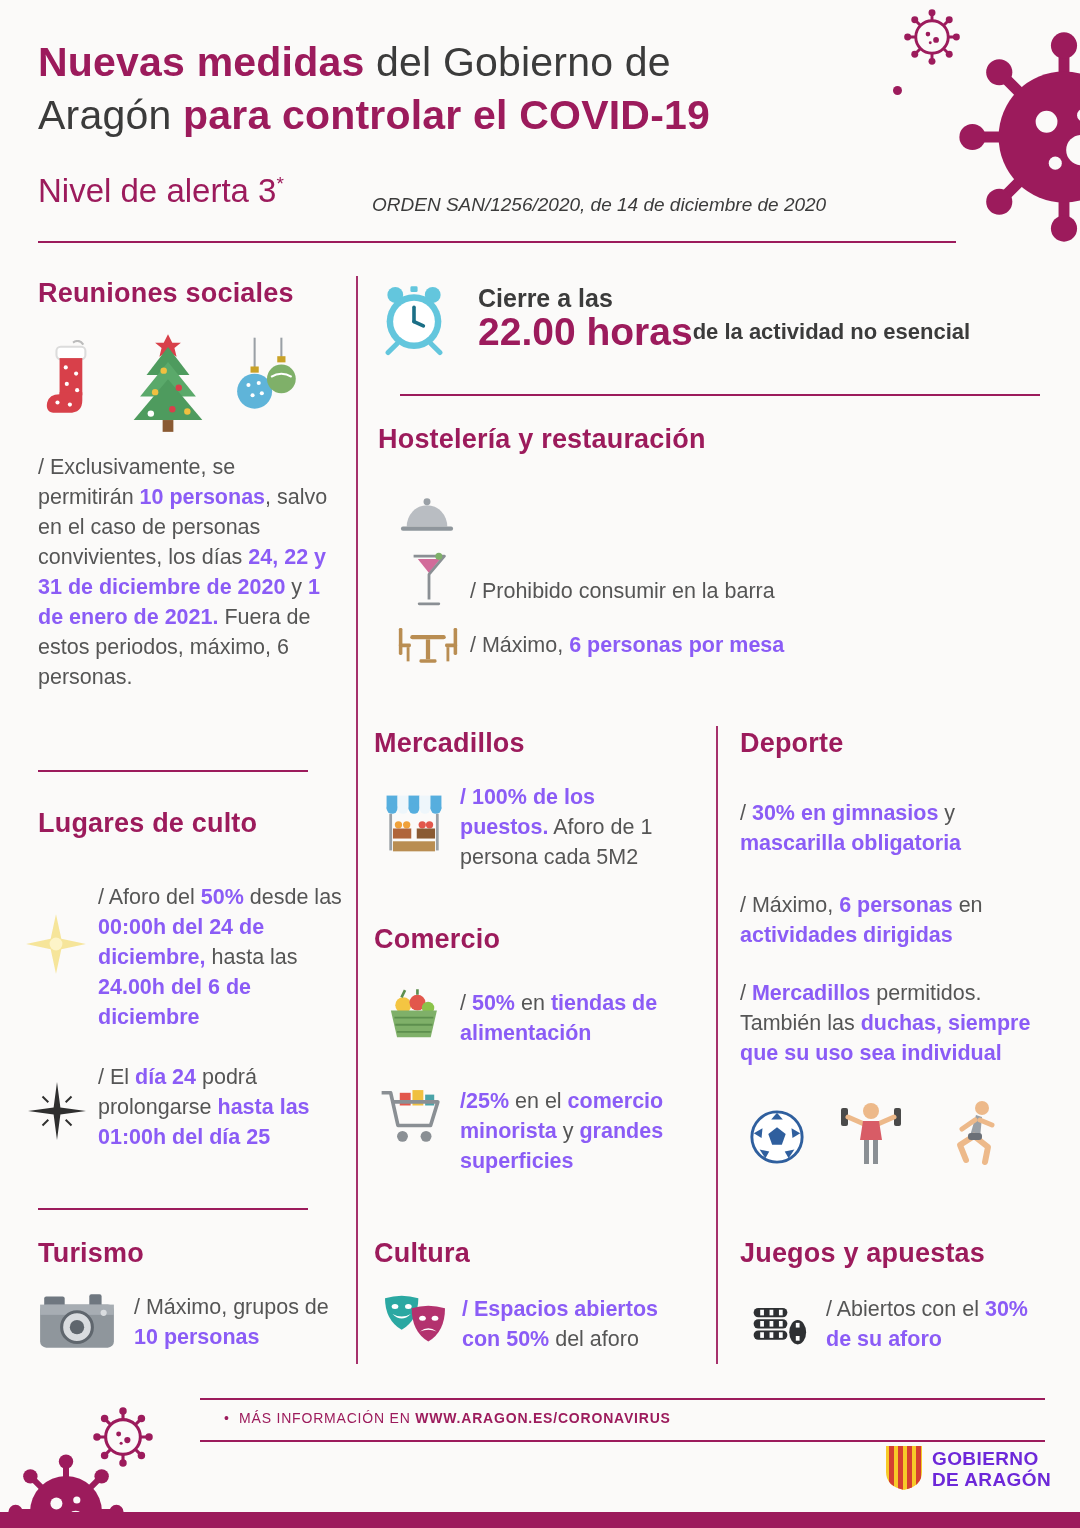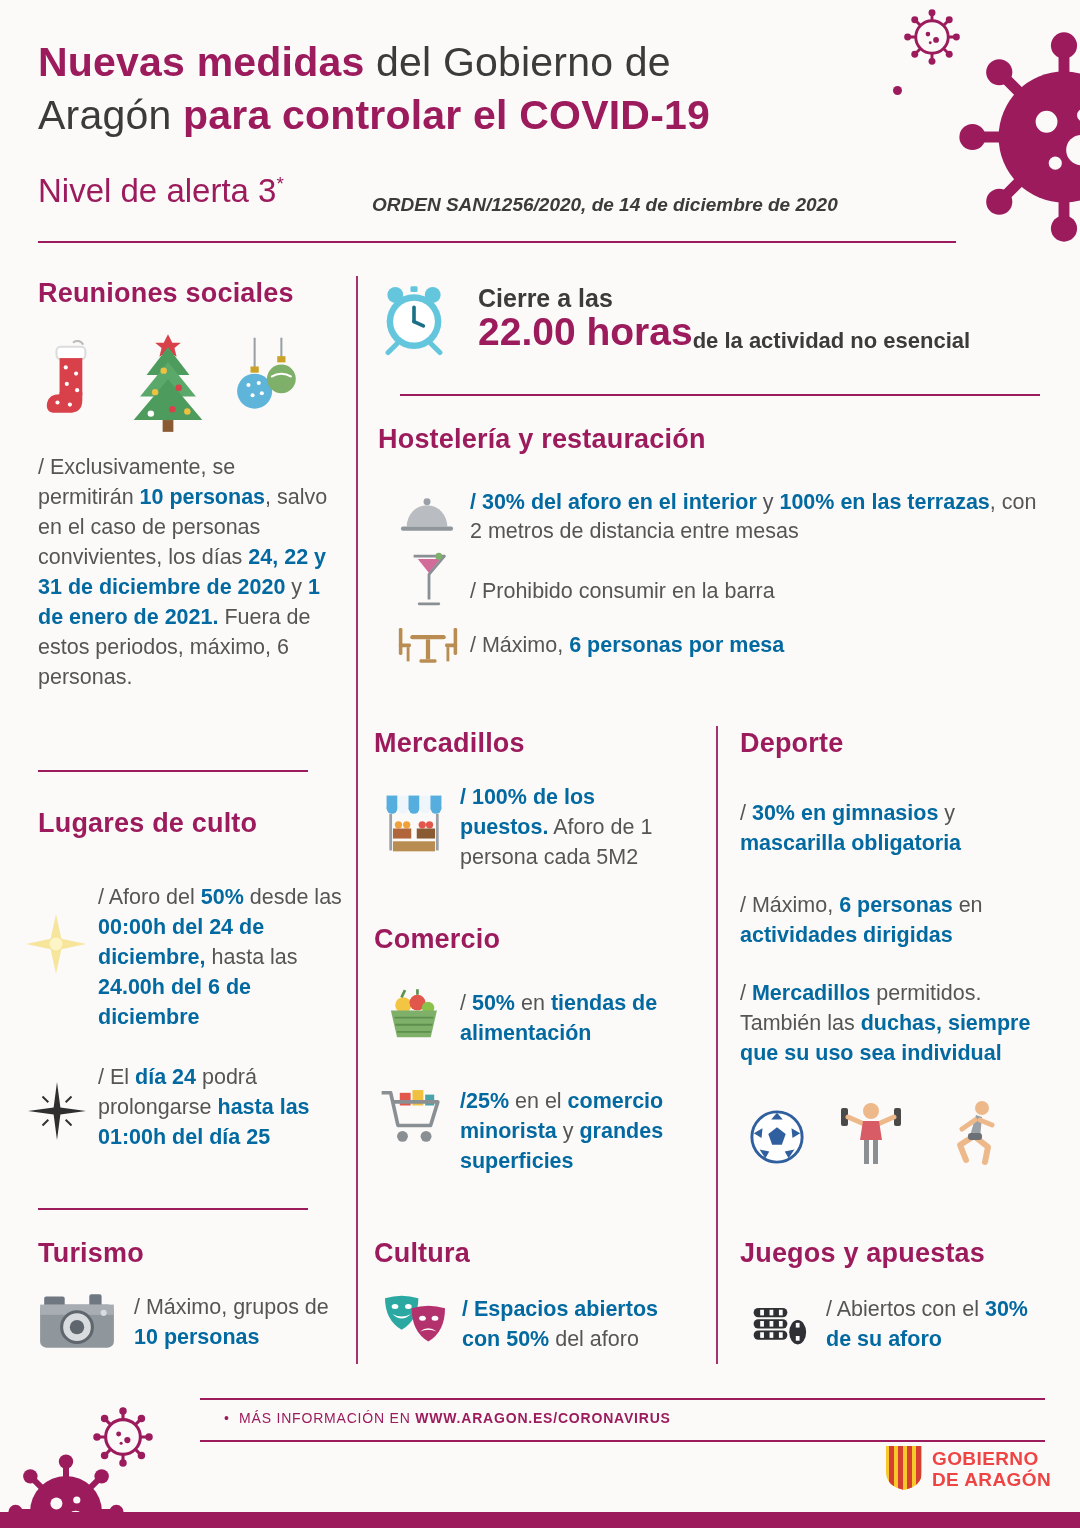--- a/index.html
+++ b/index.html
@@ -1,37 +1,37 @@
 <!DOCTYPE html>
 <html><head>
 <meta charset="utf-8">
 <style>
   *{margin:0;padding:0;box-sizing:border-box}
   html,body{background:#9a9a9a}
   body{font-family:"Liberation Sans",sans-serif}
   .page{position:relative;width:1080px;height:1528px;margin:0 auto;background:#fbfaf9;overflow:hidden;color:#4f4f4f}
   .abs{position:absolute}
   .dark{color:#3b3b3b}
-  .b{font-weight:700;color:#0369a1}
+  .b{font-weight:700;color:#8b5cf6}
   .main-title{font-size:41px;line-height:53px;font-weight:500;letter-spacing:.2px}
   .main-title .accent-bold{color:#9c1b5c;font-weight:800}
   .alert-level{font-size:33px;font-weight:500;color:#9c1b5c}
   .alert-level sup{font-size:19px}
-  .order-ref{font-size:19px;font-style:italic;font-weight:700;color:#3b3b3b}
+  .order-ref{font-size:19px;font-style:italic;font-weight:400;color:#3b3b3b}
   .sec-title{font-size:27px;font-weight:800;color:#9c1b5c;letter-spacing:.2px}
   .body-text{font-size:21.5px;line-height:30px;color:#555}
   .hr{background:#9c1b5c;height:2px}
   .vr{background:#9c1b5c;width:2px;opacity:.9}
   .closure-line1{font-size:25px;font-weight:700;color:#3b3b3b}
-  .closure-row{display:flex;align-items:flex-end}
+  .closure-row{display:flex;align-items:center}
   .closure-time{font-size:39px;font-weight:800;color:#9c1b5c}
   .closure-suffix{font-size:22px;font-weight:700;color:#3b3b3b;margin-left:0}
   .footer-info{font-size:14px;letter-spacing:.8px;color:#9c1b5c;font-weight:500}
   .footer-info .b{color:#9c1b5c}
-  .logo-text{font-size:19px;line-height:21px;font-weight:800;color:#ef4444;letter-spacing:.4px}
+  .logo-text{font-size:19px;line-height:21px;font-weight:800;color:#6d28d9;letter-spacing:.4px}
   .bottom-bar{background:#9c1b5c}
   svg{display:block}
 </style>
 </head>
 <body>
 
 <svg width="0" height="0" style="position:absolute" aria-hidden="true">
   <defs>
     <symbol id="virus-solid" viewBox="0 0 100 100">
       <g stroke="#9c1b5c" stroke-width="5" stroke-linecap="round">
@@ -221,21 +221,20 @@
   </div>
   <div class="abs hr" style="left:400px;top:394px;width:640px"></div>
 
   <h2 class="abs sec-title" style="left:378px;top:424px">Hostelería y restauración</h2>
 
   <svg class="abs" style="left:398px;top:492px;width:58px;height:46px" viewBox="0 0 100 70">
     <circle cx="50" cy="12" r="6" fill="#9aa0a6"></circle>
     <path d="M15,55 A35,37 0 0 1 85,55 Z" fill="#b9bdc2"></path>
     <rect x="5" y="55" width="90" height="7" rx="3.5" fill="#8f969c"></rect>
   </svg>
-  <p class="abs body-text" style="left:470px;top:488px;width:576px;line-height:29px"><span class="b">/ 30% del aforo en el interior</span><span> y </span><span class="b">100% en las terrazas</span><span>, con 2 metros de distancia entre mesas</span></p>
 
   <svg class="abs" style="left:408px;top:548px;width:42px;height:64px" viewBox="0 0 60 84">
     <path d="M14,12 L46,12 L30,32 Z" fill="#c43b7a" opacity="0.75"></path>
     <path d="M8,8 L52,8 L30,34 L30,70" stroke="#8a8f94" stroke-width="4" fill="none" stroke-linejoin="round"></path>
     <line x1="16" y1="76" x2="44" y2="76" stroke="#8a8f94" stroke-width="4" stroke-linecap="round"></line>
     <circle cx="44" cy="8" r="5" fill="#7fb069"></circle>
   </svg>
   <p class="abs body-text" style="left:470px;top:576px;width:500px"><span>/ Prohibido consumir en la barra</span></p>
 
   <svg class="abs" style="left:396px;top:622px;width:64px;height:46px" viewBox="0 0 90 60">

